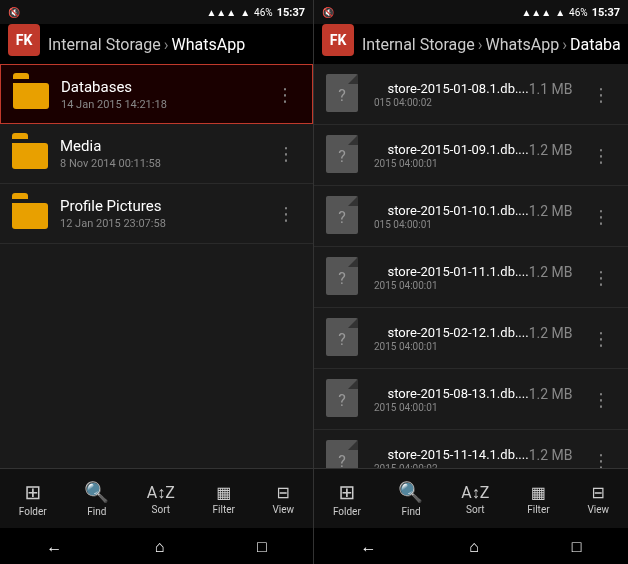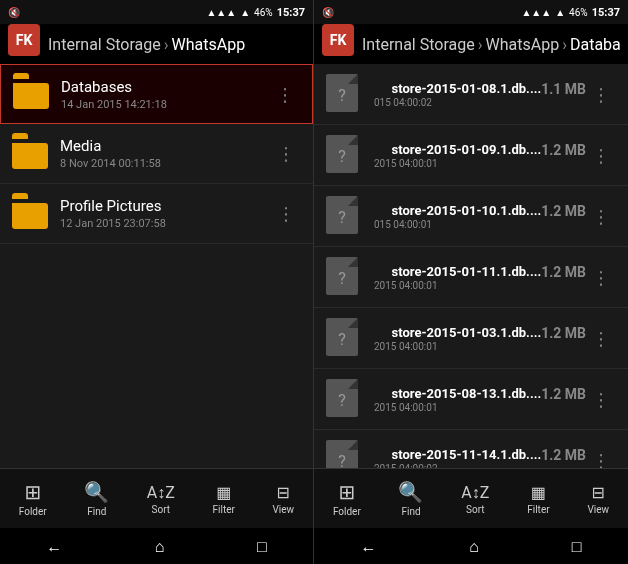--- a/index.html
+++ b/index.html
@@ -222,22 +222,21 @@
     }
     .file-details {
       display: flex;
       flex-direction: column;
       flex: 1;
       min-width: 0;
     }
     .file-name-row {
       display: flex;
       align-items: center;
-      justify-content: flex-end;
-      font-weight: bold;
+      justify-content: center;
     }
     .db-name {
       font-size: 13px;
       color: #fff;
       white-space: nowrap;
       overflow: hidden;
       text-overflow: ellipsis;
       max-width: 160px;
     }
     .file-subdate {
@@ -447,21 +446,21 @@
 
     <div class="file-item">
       <div class="file-icon-box">
         <div class="file-icon-paper">
             <div class="file-icon-corner"></div>
             <span class="file-question">?</span>
           </div>
       </div>
       <div class="file-details">
         <div class="file-name-row">
-          <span class="db-name">store-2015-01-03.1.db....</span>
+          <span class="db-name">store-2015-02-12.1.db....</span>
           <span class="file-size">1.2 MB</span>
         </div>
         <div class="file-subdate">2015 04:00:01</div>
       </div>
       <span class="more-btn">⋮</span>
     </div>
 
     <div class="file-item">
       <div class="file-icon-box">
         <div class="file-icon-paper">

